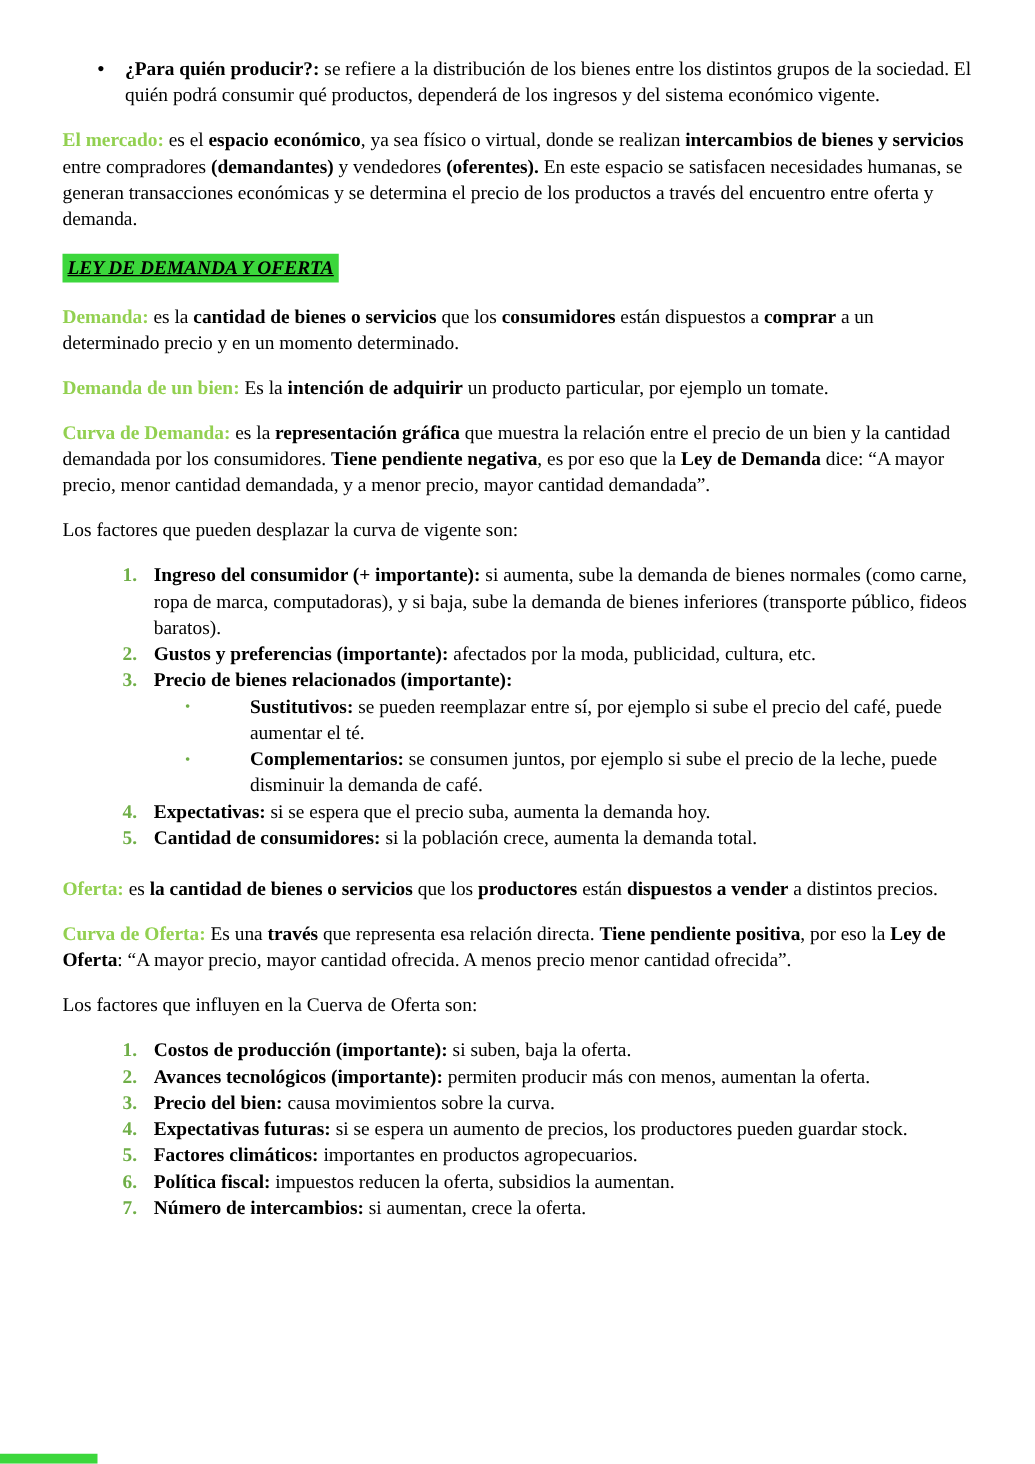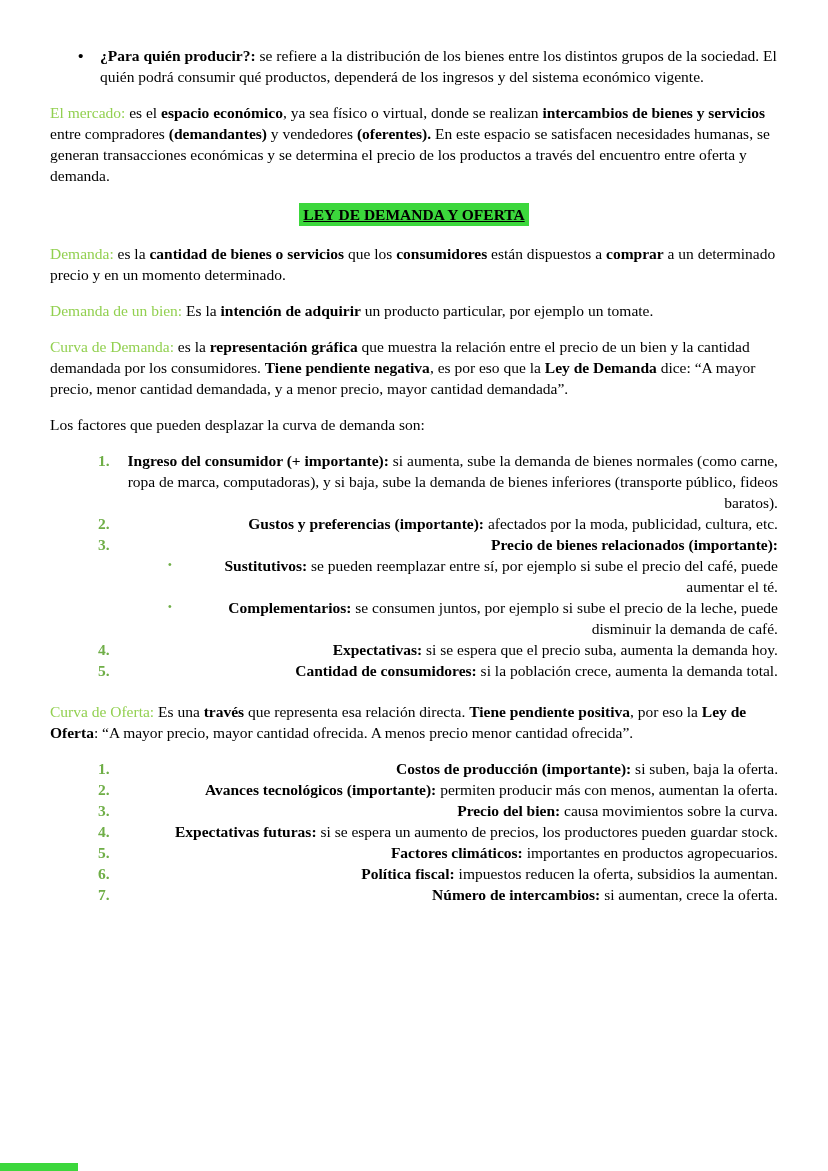--- a/index.html
+++ b/index.html
@@ -12,61 +12,61 @@
     width:828px;height:1171px;background:#ffffff;overflow:hidden;position:relative;
     font-family:"Liberation Serif", serif;
     font-size:15.5px;line-height:21px;color:#000;
   }
   .page{
     box-sizing:border-box;width:828px;height:1171px;
     padding:45px 50px 0 50px;position:relative;
   }
   .para{margin:0 0 15px 0;}
   .bold{font-weight:bold;}
-  .green{color:var(--green-heading);font-weight:normal;}
+  .green{color:var(--green-heading);font-weight:bold;}
   
   .bullet-item{display:flex;margin:0 0 15px 0;padding-left:28px;}
   .bullet-item .bmarker{width:22px;flex:0 0 22px;font-weight:bold;}
   .bullet-item .btext{flex:1;}
   
-  .title-wrap{text-align:center;margin:17px 0 17px 0;}
+  .title-wrap{text-align:left;margin:17px 0 17px 0;font-style:italic;}
   .title-highlight{
     background:var(--hl);font-weight:bold;text-decoration:underline;
     padding:1px 4px;display:inline-block;
   }
   
   .olist{margin:0 0 20px 0;padding-left:48px;}
   .oitem{display:flex;}
   .oitem .num{width:25px;flex:0 0 25px;color:var(--green-number);font-weight:bold;}
-  .oitem .itext{flex:1;text-align:right;}
+  .oitem .itext{flex:1;}
   
   .slist{margin-left:25px;}
   .sitem{display:flex;}
   .sitem .smarker{width:24px;flex:0 0 24px;color:var(--green-number);font-size:12px;line-height:21px;}
-  .sitem .stext{flex:1;}
+  .sitem .stext{flex:1;margin-left:28px;}
   
   .cutoff-bar{
     position:absolute;left:0;bottom:0;width:78px;height:8px;background:var(--hl);
   }
 </style>
 </head>
 <body>
 
 <div class="page">
   <div id="doc">
       <div class="bullet-item">
         <span class="bmarker">•</span>
         <div class="btext"><span class="bold">¿Para quién producir?:</span><span> se refiere a la distribución de los bienes entre los distintos grupos de la sociedad. El quién podrá consumir qué productos, dependerá de los ingresos y del sistema económico vigente.</span></div>
       </div>
       <div class="para"><span class="bold green">El mercado:</span><span> es el </span><span class="bold">espacio económico</span><span>, ya sea físico o virtual, donde se realizan </span><span class="bold">intercambios de bienes y servicios</span><span> entre compradores </span><span class="bold">(demandantes)</span><span> y vendedores </span><span class="bold">(oferentes).</span><span> En este espacio se satisfacen necesidades humanas, se generan transacciones económicas y se determina el precio de los productos a través del encuentro entre oferta y demanda.</span></div>
       <div class="title-wrap"><span class="title-highlight">LEY DE DEMANDA Y OFERTA</span></div>
       <div class="para"><span class="bold green">Demanda:</span><span> es la </span><span class="bold">cantidad de bienes o servicios</span><span> que los </span><span class="bold">consumidores</span><span> están dispuestos a </span><span class="bold">comprar</span><span> a un determinado precio y en un momento determinado.</span></div>
       <div class="para"><span class="bold green">Demanda de un bien:</span><span> Es la </span><span class="bold">intención de adquirir</span><span> un producto particular, por ejemplo un tomate.</span></div>
       <div class="para"><span class="bold green">Curva de Demanda:</span><span> es la </span><span class="bold">representación gráfica</span><span> que muestra la relación entre el precio de un bien y la cantidad demandada por los consumidores. </span><span class="bold">Tiene pendiente negativa</span><span>, es por eso que la </span><span class="bold">Ley de Demanda</span><span> dice: “A mayor precio, menor cantidad demandada, y a menor precio, mayor cantidad demandada”.</span></div>
-      <div class="para"><span>Los factores que pueden desplazar la curva de demanda son:</span></div>
+      <div class="para"><span>Los factores que pueden desplazar la curva de vigente son:</span></div>
       <div class="olist">
         <div class="oitem">
           <span class="num">1.</span>
           <div class="itext"><span class="bold">Ingreso del consumidor (+ importante):</span><span> si aumenta, sube la demanda de bienes normales (como carne, ropa de marca, computadoras), y si baja, sube la demanda de bienes inferiores (transporte público, fideos baratos).</span></div>
         </div>
         <div class="oitem">
           <span class="num">2.</span>
           <div class="itext"><span class="bold">Gustos y preferencias (importante):</span><span> afectados por la moda, publicidad, cultura, etc.</span></div>
         </div>
         <div class="oitem">
@@ -84,21 +84,23 @@
         </div>
         <div class="oitem">
           <span class="num">4.</span>
           <div class="itext"><span class="bold">Expectativas:</span><span> si se espera que el precio suba, aumenta la demanda hoy.</span></div>
         </div>
         <div class="oitem">
           <span class="num">5.</span>
           <div class="itext"><span class="bold">Cantidad de consumidores:</span><span> si la población crece, aumenta la demanda total.</span></div>
         </div>
       </div>
+      <div class="para"><span class="bold green">Oferta:</span><span> es </span><span class="bold">la cantidad de bienes o servicios</span><span> que los </span><span class="bold">productores</span><span> están </span><span class="bold">dispuestos a vender</span><span> a distintos precios.</span></div>
       <div class="para"><span class="bold green">Curva de Oferta:</span><span> Es una </span><span class="bold">través</span><span> que representa esa relación directa. </span><span class="bold">Tiene pendiente positiva</span><span>, por eso la </span><span class="bold">Ley de Oferta</span><span>: “A mayor precio, mayor cantidad ofrecida. A menos precio menor cantidad ofrecida”.</span></div>
+      <div class="para"><span>Los factores que influyen en la Cuerva de Oferta son:</span></div>
       <div class="olist">
         <div class="oitem">
           <span class="num">1.</span>
           <div class="itext"><span class="bold">Costos de producción (importante):</span><span> si suben, baja la oferta.</span></div>
         </div>
         <div class="oitem">
           <span class="num">2.</span>
           <div class="itext"><span class="bold">Avances tecnológicos (importante):</span><span> permiten producir más con menos, aumentan la oferta.</span></div>
         </div>
         <div class="oitem">

